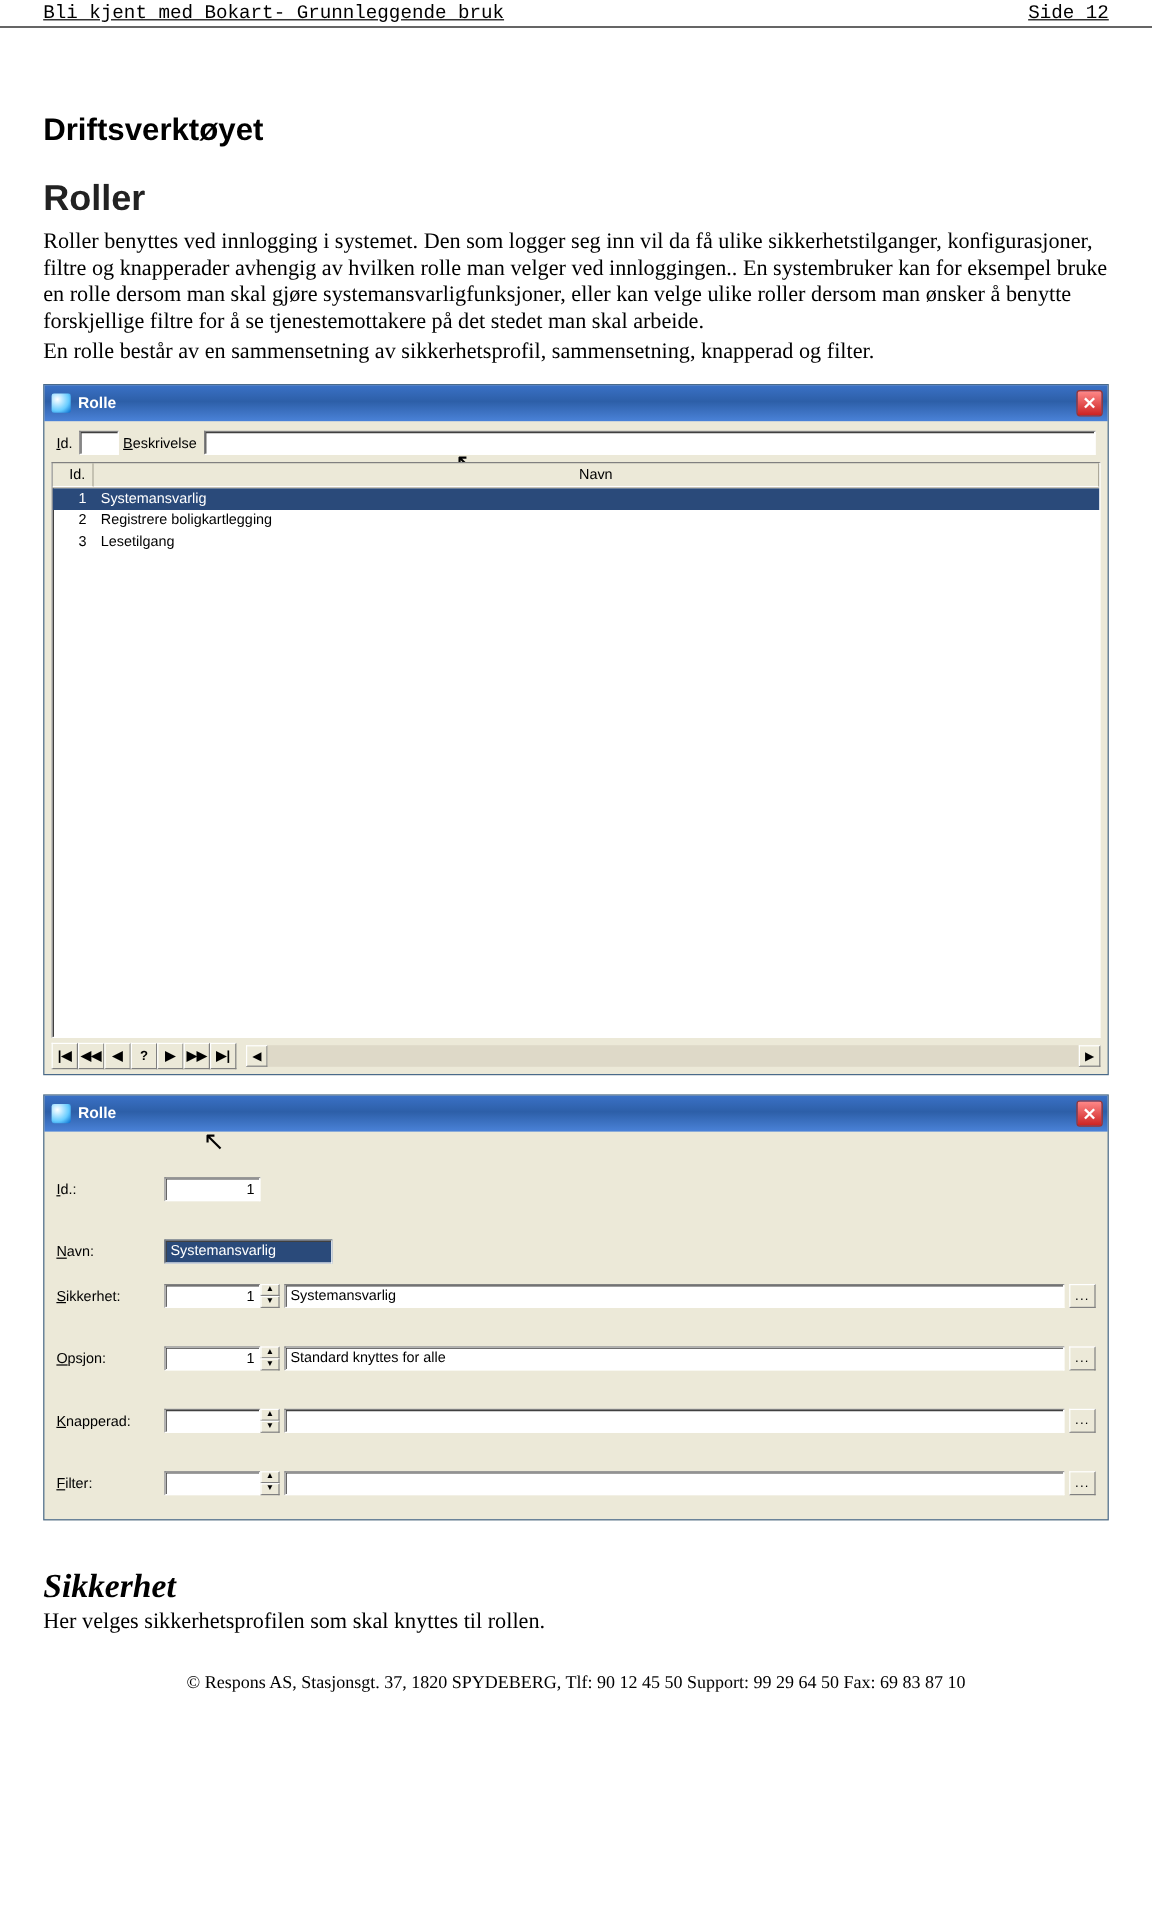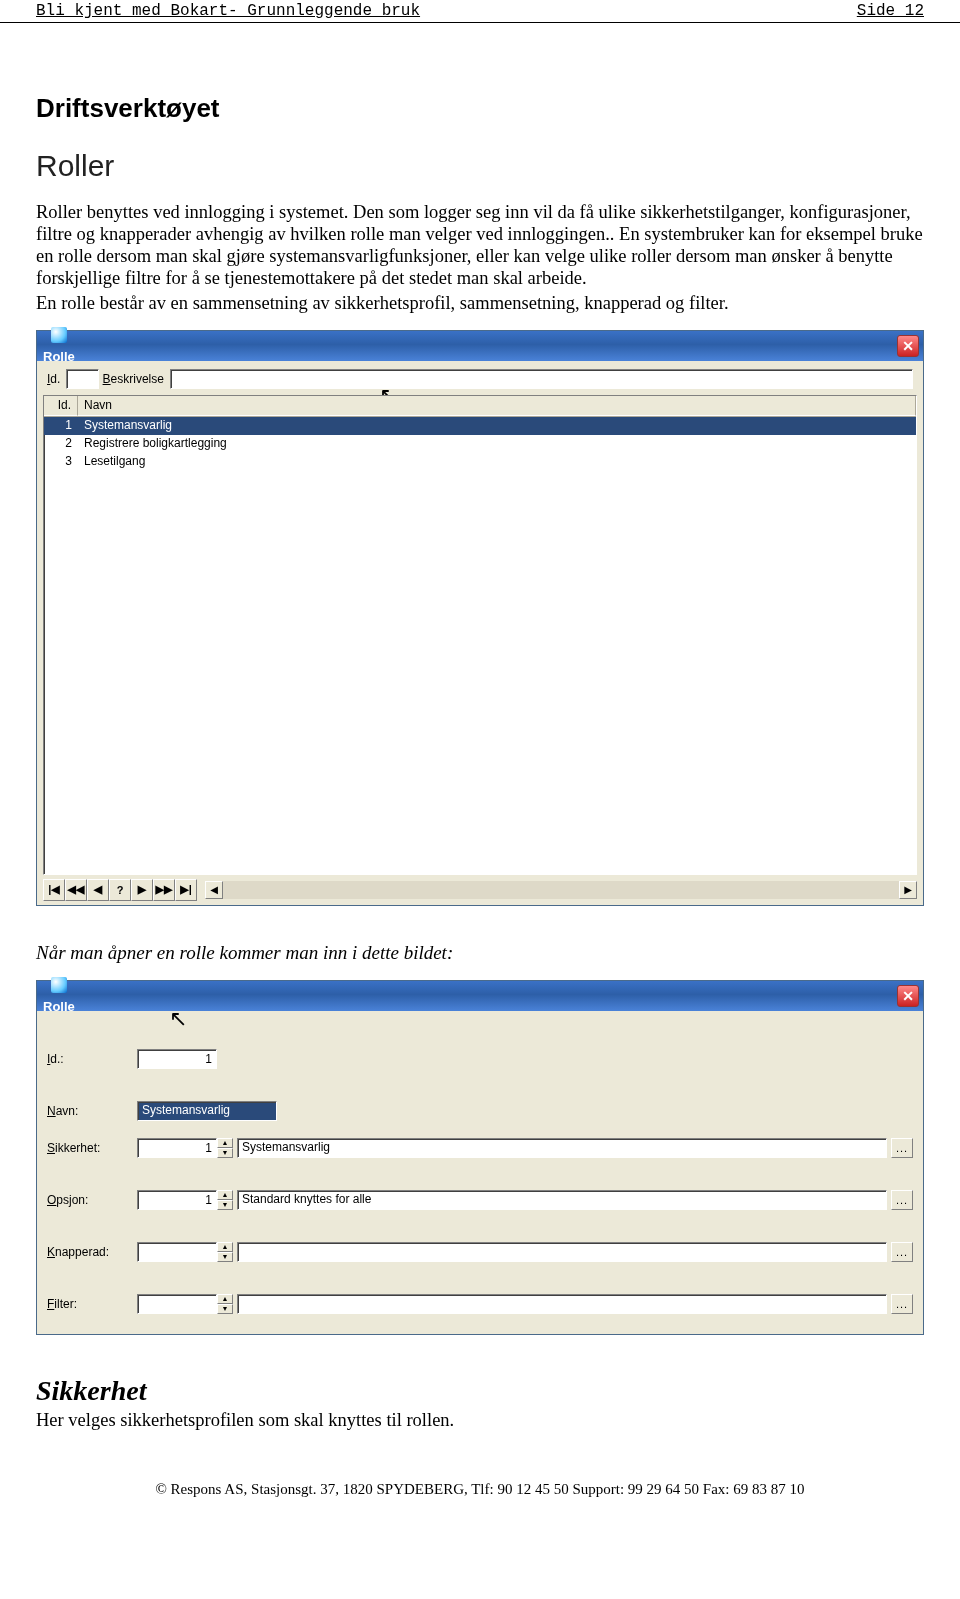--- a/index.html
+++ b/index.html
@@ -24,62 +24,62 @@
   h1.drift {
     font-family: Arial, sans-serif;
     font-size: 26px;
     font-weight: bold;
     margin-top: 70px;
     margin-bottom: 24px;
   }
   h2.roller {
     font-family: Arial, sans-serif;
     font-size: 30px;
-    font-weight: normal;
+    font-weight: bold;
     color: #222;
-    margin-bottom: 18px;
+    margin-bottom: 8px;
   }
   p.body {
     font-size: 18.5px;
     line-height: 1.2;
     margin: 0 0 2px 0;
   }
   p.caption {
     font-style: italic;
     font-size: 19px;
     margin: 36px 0 10px 0;
   }
   h3.sikkerhet {
     font-style: italic;
     font-weight: bold;
     font-size: 28px;
     margin: 40px 0 2px 0;
   }
   .footer {
     font-size: 15px;
     text-align: center;
-    margin-top: 50px;
+    margin-top: 32px;
   }
   
   .win {
     border: 1px solid #4a6a8a;
     background: #ece9d8;
     font-family: Tahoma, Arial, sans-serif;
     font-size: 12px;
     margin-top: 16px;
   }
   .titlebar {
     height: 30px;
     background: linear-gradient(to bottom, #3a71c6 0%, #2d5fa8 45%, #4a82d8 100%);
     display: flex;
     align-items: center;
     justify-content: space-between;
     padding: 0 4px 0 6px;
   }
-  .titlebar-left { display: flex; align-items: center; gap: 6px; flex-direction: column; }
+  .titlebar-left { display: flex; align-items: center; gap: 6px; }
   .appicon {
     width: 16px; height: 16px;
     background: radial-gradient(circle at 30% 30%, #fff, #6cf 60%, #06c);
     border-radius: 2px;
   }
   .titlebar-title { color: #fff; font-weight: bold; font-size: 13px; }
   .close-btn {
     width: 22px; height: 22px;
     background: linear-gradient(to bottom, #f88, #c22);
     border: 1px solid #933;
@@ -120,20 +120,21 @@
   .grid-hdr {
     display: flex;
     background: #ece9d8;
     border-bottom: 1px solid #aca899;
   }
   .gh {
     border-right: 1px solid #aca899;
     border-bottom: 1px solid #fff;
     padding: 2px 6px;
     height: 20px;
+    text-align: center;
   }
   .gh-id { width: 34px; text-align: right; }
   .gh-name { flex: 1; }
   .grid-row { display: flex; height: 18px; }
   .gc-id { width: 34px; text-align: right; padding: 1px 6px; }
   .gc-name { flex: 1; padding: 1px 6px; }
   .row-sel { background: #2a4a7a; color: #fff; }
   .nav-bar {
     display: flex;
     align-items: center;
@@ -295,21 +296,20 @@
         <div class="nav-btn">▶|</div>
         <div class="hscroll">
           <div class="hscroll-arrow">◀</div>
           <div class="hscroll-track"></div>
           <div class="hscroll-arrow">▶</div>
         </div>
       </div>
     </div>
   </div>
 
-  <p class="caption">Når man åpner en rolle kommer man inn i dette bildet:</p>
 
   <div class="win">
     <div class="titlebar">
       <div class="titlebar-left">
         <div class="appicon"></div>
         <div class="titlebar-title">Rolle</div>
       </div>
       <div class="close-btn">✕</div>
     </div>
     <div class="form-body">

